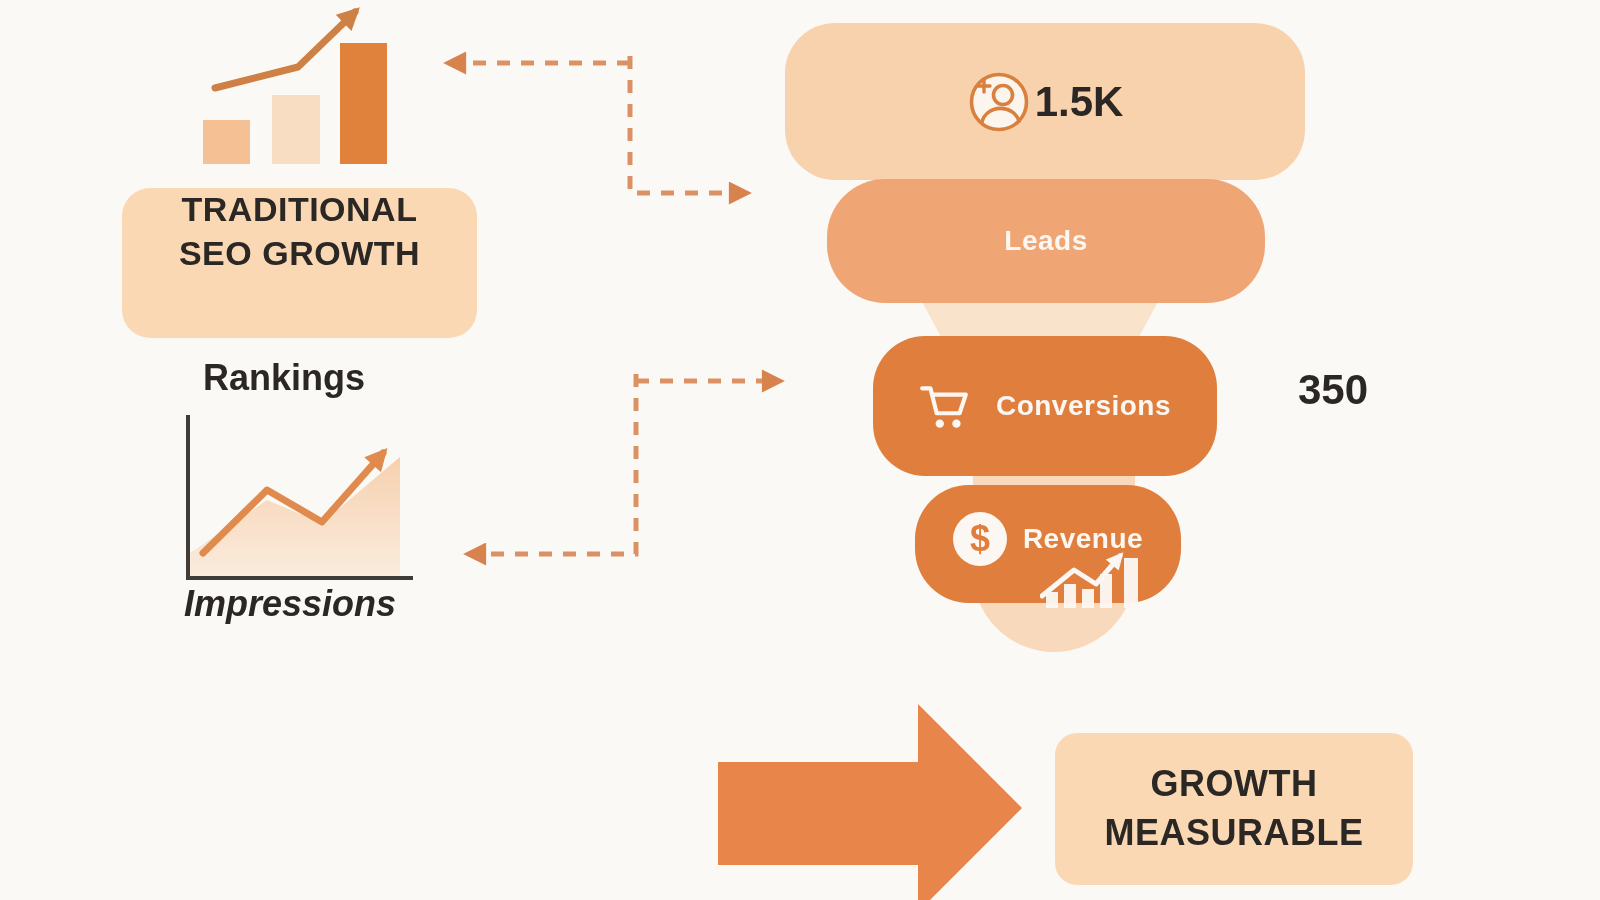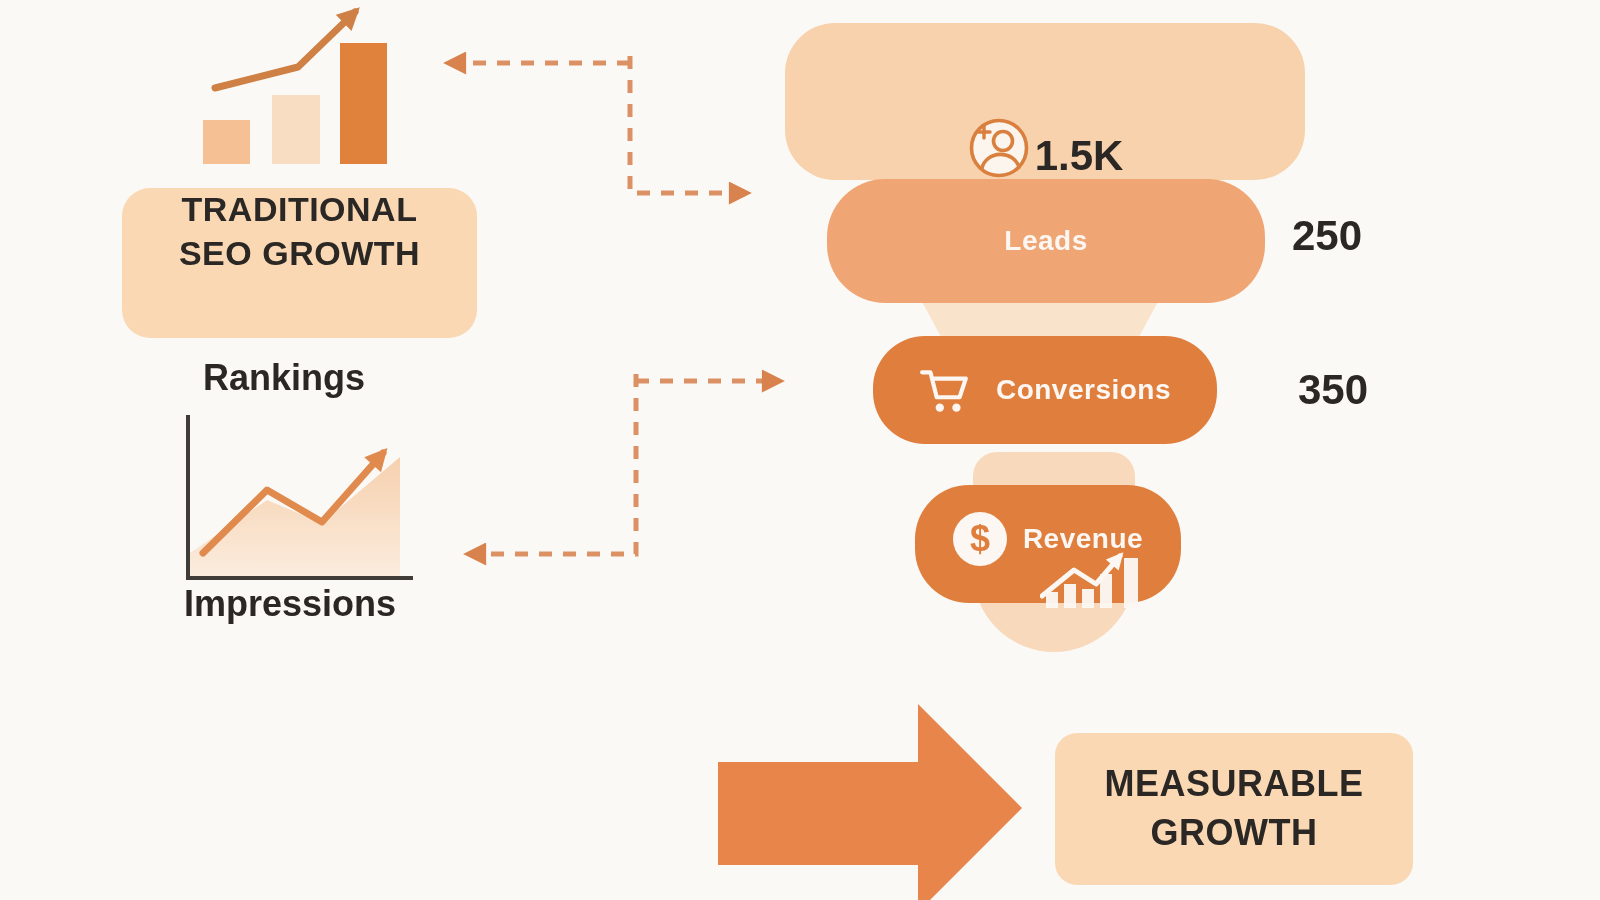--- a/index.html
+++ b/index.html
@@ -25,33 +25,33 @@
     display:flex;flex-direction:column;justify-content:flex-start;align-items:center;
     color:var(--text-dark,#2B2724);
     font-size:34px;line-height:1.28;text-align:center;letter-spacing:.5px;
     z-index:2;
   }
   .side-label{
     color:var(--text-dark,#2B2724);
     font-size:36px;text-align:center;z-index:2;
   }
   #rankings{left:129px;top:357px;width:310px;}
-  #impressions{left:135px;top:583px;width:310px;}
+  #impressions{left:135px;top:583px;width:310px;font-style:italic;}
   #line-chart{left:168px;top:405px;width:260px;height:185px;z-index:2;}
 
   
   .connector{background:var(--connector,#FAE3CB);z-index:1;}
   #t1{left:872px;top:146px;width:338px;height:36px;clip-path:polygon(0 0,100% 0,93% 100%,7% 100%);}
   #t2{left:920px;top:298px;width:240px;height:40px;clip-path:polygon(0 0,100% 0,91% 100%,9% 100%);}
   #tail{left:973px;top:452px;width:162px;height:200px;background:var(--tail,#F8D9BC);border-radius:24px 24px 81px 81px;z-index:1;}
 
   .frow{display:flex;justify-content:center;align-items:center;z-index:2;}
-  #row-visitors{left:785px;top:23px;width:520px;height:157px;border-radius:50px;background:var(--funnel-top,#F8D2AD);gap:4px;align-items:flex-end;}
+  #row-visitors{left:785px;top:23px;width:520px;height:157px;border-radius:50px;background:var(--funnel-top,#F8D2AD);gap:4px;}
   #row-leads{left:827px;top:179px;width:438px;height:124px;border-radius:58px;background:var(--funnel-mid,#F0A674);}
-  #row-conversions{left:873px;top:336px;width:344px;height:108px;border-radius:52px;background:var(--funnel-dark,#E07F3D);gap:25px;}
+  #row-conversions{left:873px;top:336px;width:344px;height:140px;border-radius:52px;background:var(--funnel-dark,#E07F3D);gap:25px;}
   #row-revenue{left:915px;top:485px;width:266px;height:118px;border-radius:54px;background:var(--funnel-dark,#E07F3D);gap:16px;padding-bottom:10px;box-sizing:border-box;}
 
   .funnel-label{color:var(--text-light,#FCF7F2);font-size:28px;letter-spacing:.5px;}
   .funnel-value{color:var(--text-dark,#2B2724);font-size:42px;}
   #visitors-value{color:var(--text-dark,#2B2724);font-size:42px;}
   #leads-value{left:1292px;top:212px;width:120px;text-align:left;z-index:2;}
   #conversions-value{left:1248px;top:366px;width:120px;text-align:right;z-index:2;}
 
   .dollar-circle{
     width:54px;height:54px;border-radius:50%;
@@ -138,21 +138,20 @@
       <circle cx="36" cy="25" r="9.5" fill="none" style="stroke:var(--icon-stroke,#D9803F)" stroke-width="3.6"></circle>
       <path d="M15 52 a19 17 0 0 1 37 -1" fill="none" style="stroke:var(--icon-stroke,#D9803F)" stroke-width="3.6" stroke-linecap="round"></path>
       <path d="M17 10 V22 M11 16 H23" fill="none" style="stroke:var(--icon-stroke,#D9803F)" stroke-width="3.4" stroke-linecap="round"></path>
     </svg>
     <span id="visitors-value">1.5K</span>
   </div>
 
   <div id="row-leads" class="abs frow">
     <span class="funnel-label">Leads</span>
   </div>
-  <div id="leads-value" class="abs funnel-value">250</div>
 
   <div id="row-conversions" class="abs frow">
     <svg width="52" height="52" viewBox="0 0 50 50" xmlns="http://www.w3.org/2000/svg">
       <path d="M3 8 h8 l6 24 h22 l6 -18 H13" fill="none" stroke="#FCF7F2" stroke-width="4" stroke-linejoin="round" stroke-linecap="round"></path>
       <circle cx="20" cy="42" r="4" fill="#FCF7F2"></circle>
       <circle cx="36" cy="42" r="4" fill="#FCF7F2"></circle>
     </svg>
     <span class="funnel-label">Conversions</span>
   </div>
   <div id="conversions-value" class="abs funnel-value">350</div>
@@ -171,17 +170,17 @@
     </defs>
     <rect x="6" y="44" width="12" height="16" fill="#FCF7F2" opacity="0.96"></rect>
     <rect x="24" y="36" width="12" height="24" fill="#FCF7F2" opacity="0.96"></rect>
     <rect x="42" y="41" width="12" height="19" fill="#FCF7F2" opacity="0.96"></rect>
     <rect x="60" y="26" width="12" height="34" fill="#FCF7F2" opacity="0.96"></rect>
     <rect x="84" y="10" width="14" height="50" fill="#FCF7F2" opacity="0.96"></rect>
     <polyline points="2,48 34,22 56,36 80,8" fill="none" stroke="#FCF7F2" stroke-width="5" stroke-linecap="round" stroke-linejoin="round" marker-end="url(#mWhite)"></polyline>
   </svg>
 
   <div class="abs growth-box">
+    <div>GROWTH</div>
     <div>MEASURABLE</div>
-    <div>GROWTH</div>
   </div>
 
 </div>
 
 </body></html>

